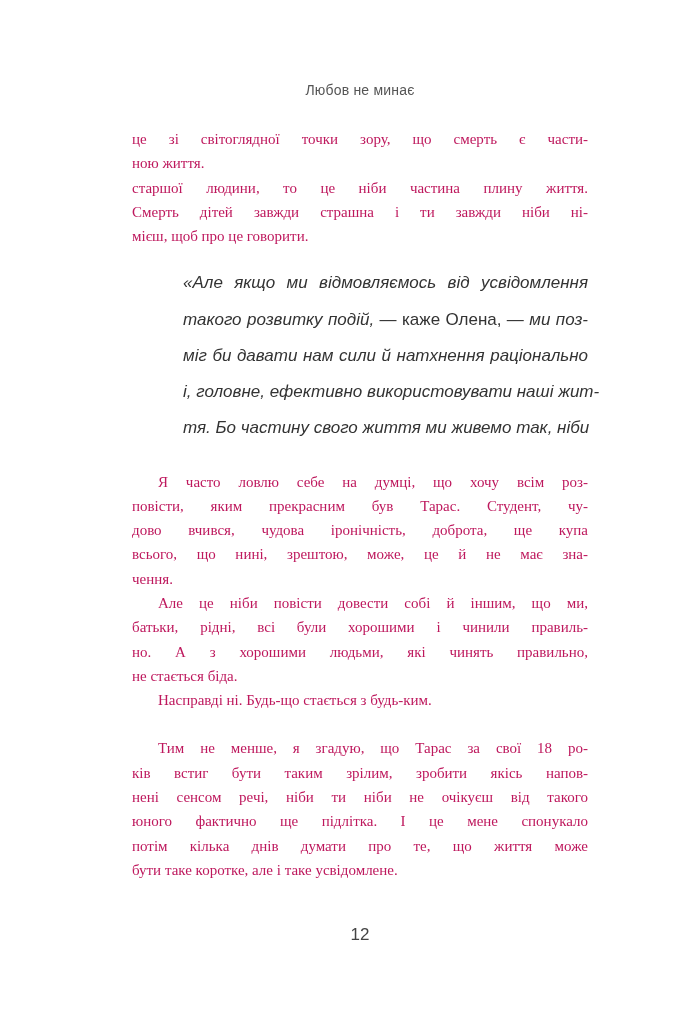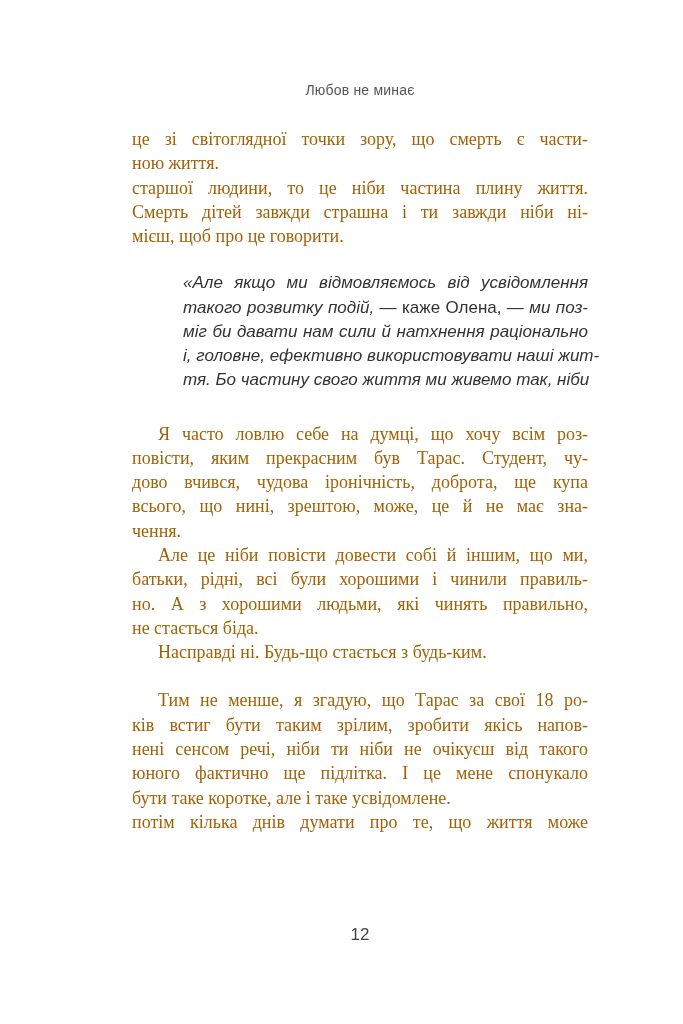--- a/index.html
+++ b/index.html
@@ -12,32 +12,32 @@
     position: absolute; top: 82px; left: 0; width: 720px;
     text-align: center;
     font-family: "Liberation Sans", sans-serif;
     font-size: 14px; color: #555555; letter-spacing: 0.2px;
   }
   .column {
     position: absolute; left: 132px; top: 127px; width: 456px;
   }
   .p {
     font-family: "Liberation Serif", serif;
-    font-size: 18px; line-height: 24.3px;
+    font-size: 15px; line-height: 24.3px;
     text-align: justify; text-align-last: left;
-    margin: 0; color: #a16207;
+    margin: 0; color: #be185d;
   }
   .line { display: block; white-space: nowrap; text-align: justify; text-align-last: justify; }
   .line.last { text-align-last: left; }
   .quote {
     margin: 0; margin-left: 51px; margin-top: 23px; margin-bottom: 29px;
     font-family: "Liberation Sans", sans-serif;
     font-size: 17px; line-height: 24.2px; color: #333333;
   }
-  .quote .line { white-space: nowrap; }
+  .quote .line { white-space: nowrap; margin-top: 12px; }
   .quote em { font-style: italic; }
   .quote .plain { font-style: normal; }
   .gap { height: 24px; }
   .page-number {
     position: absolute; top: 925px; left: 0; width: 720px;
     text-align: center;
     font-family: "Liberation Sans", sans-serif;
     font-size: 17px; color: #444444;
   }
 </style>
@@ -86,19 +86,19 @@
     <span class="line last" style="padding-left:26px">Насправді ні. Будь-що стається з будь-ким.</span>
   </p>
 
   <div class="gap"></div>
 
   <p class="p">
     <span class="line" style="padding-left:26px">Тим не менше, я згадую, що Тарас за свої 18 ро-</span>
     <span class="line">ків встиг бути таким зрілим, зробити якісь напов-</span>
     <span class="line">нені сенсом речі, ніби ти ніби не очікуєш від такого</span>
     <span class="line">юного фактично ще підлітка. І це мене спонукало</span>
+    <span class="line">потім кілька днів думати про те, що життя може</span>
     <span class="line last">бути таке коротке, але і таке усвідомлене.</span>
-    <span class="line">потім кілька днів думати про те, що життя може</span>
   </p>
 
 </div>
 
 <div class="page-number">12</div>
 
 </body></html>

